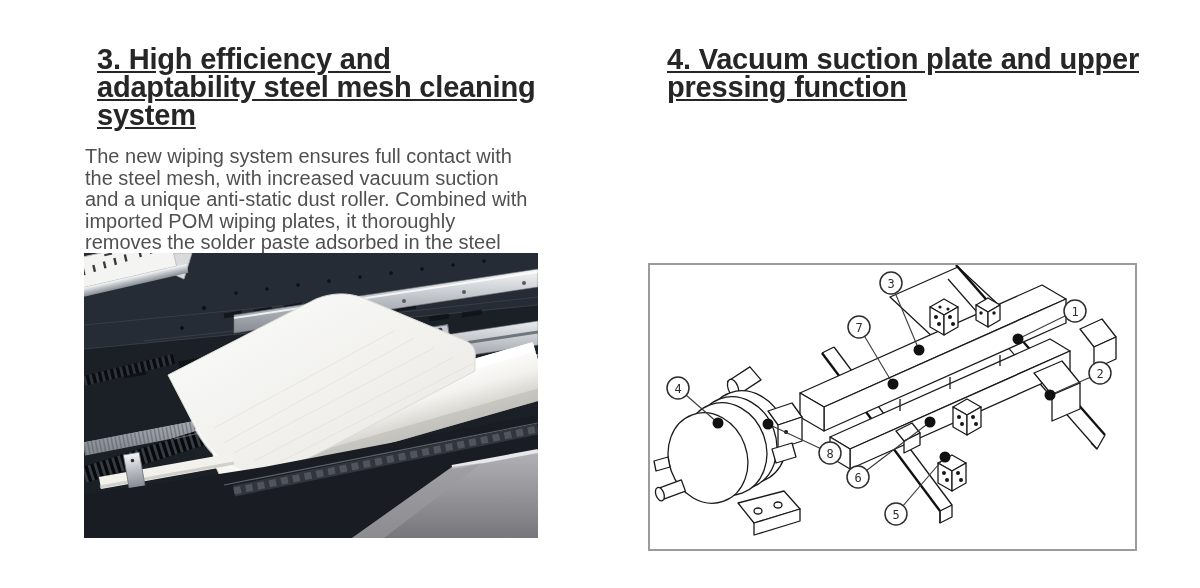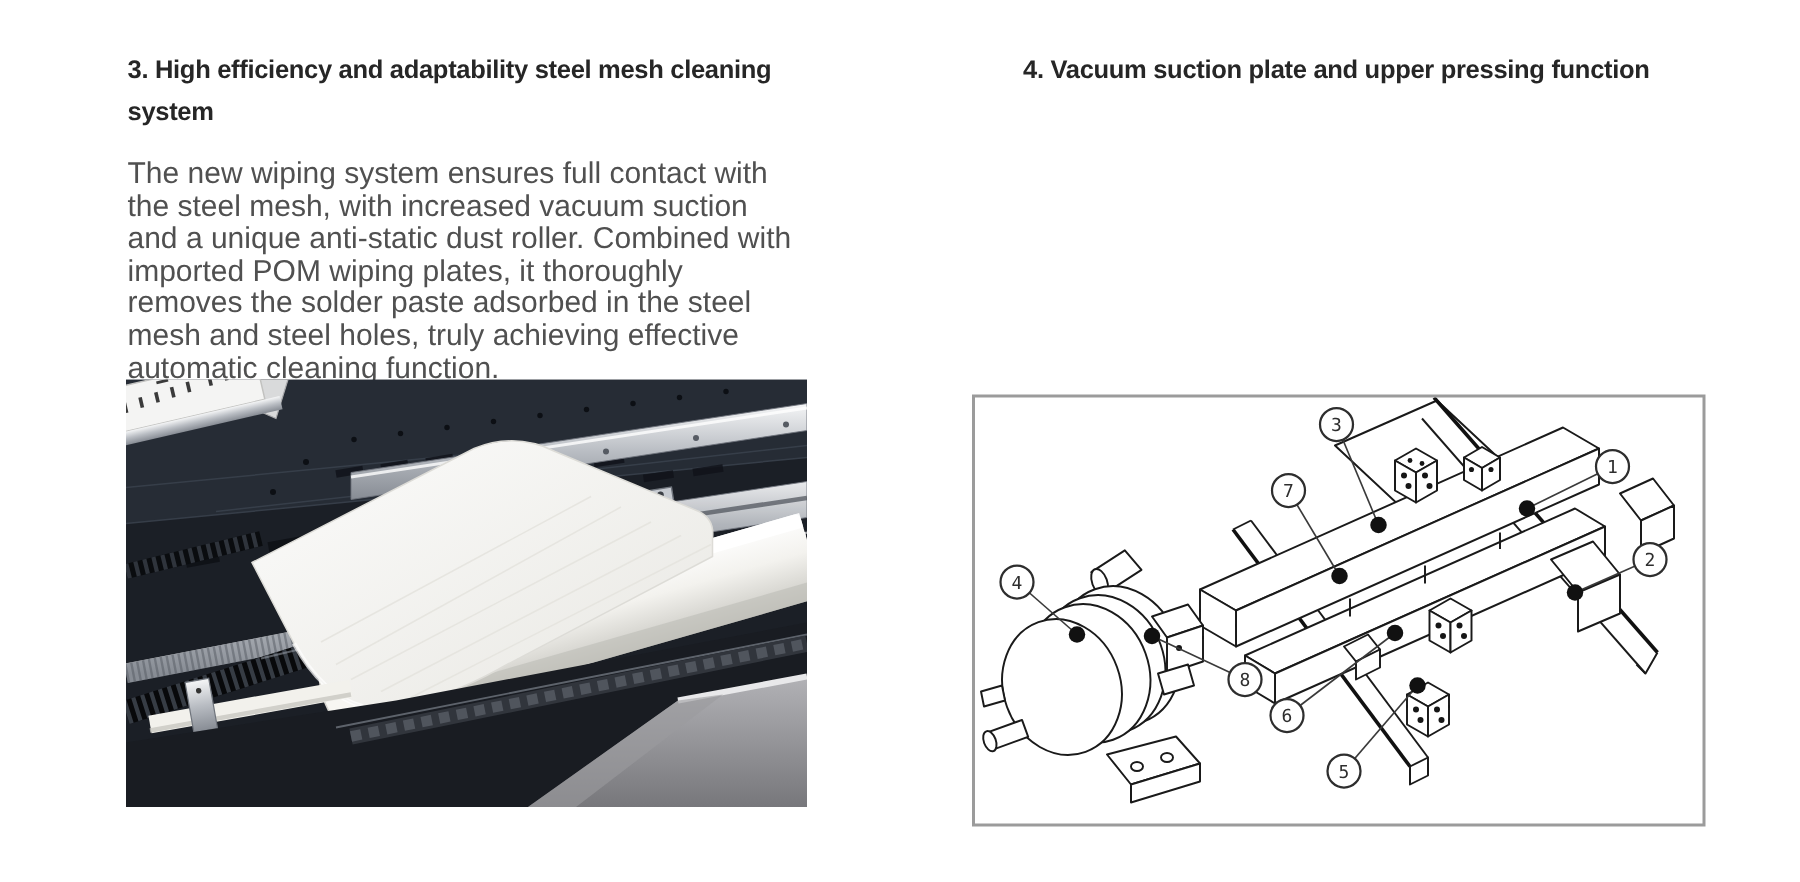--- a/index.html
+++ b/index.html
@@ -3,24 +3,24 @@
 <meta charset="utf-8">
 <style>
   html,body{margin:0;padding:0;}
   body{
     width:1200px;height:588px;position:relative;background:#ffffff;
     font-family:"Liberation Sans","DejaVu Sans",sans-serif;
     overflow:hidden;
   }
   .col{position:absolute;top:33px;}
   .col-left{left:85px;width:455px;}
-  .col-right{left:682px;width:492px;}
+  .col-right{left:655px;width:492px;}
   h2.sec-heading{
-    margin:0;font-size:17px;line-height:28px;font-weight:700;
-    color:#262626;letter-spacing:-0.2px;
+    margin:12px;font-size:29px;line-height:28px;font-weight:700;
+    color:#262626;letter-spacing:-0.2px;text-decoration:underline;
   }
   .col-left h2.sec-heading{width:445px;}
   .col-right h2.sec-heading{width:492px;}
   p.sec-body{
     margin:17px 0 0 0;font-size:20px;line-height:21.6px;color:#505050;
   }
   .col-left p.sec-body{width:448px;}
   .col-right p.sec-body{width:500px;}
   .photo-wrap{
     position:absolute;left:84px;top:253px;width:454px;height:285px;

